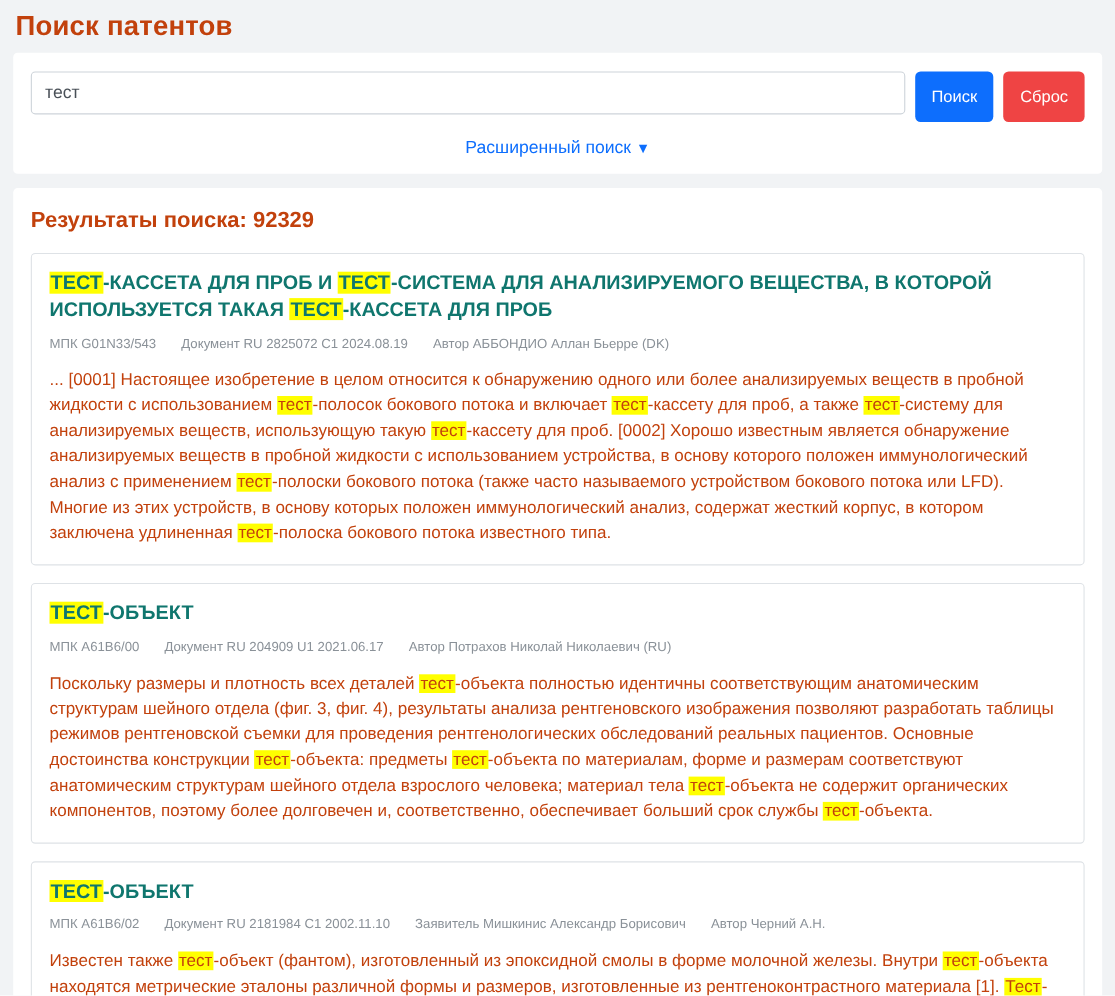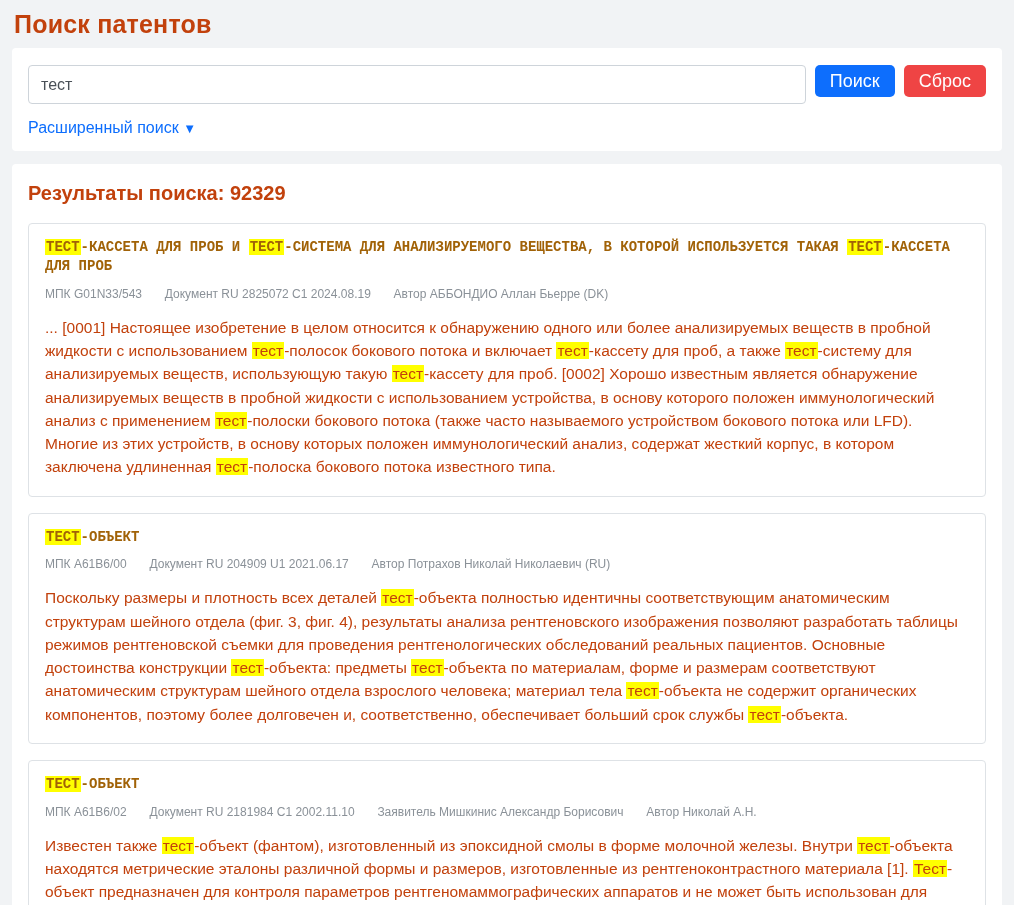--- a/index.html
+++ b/index.html
@@ -20,39 +20,39 @@
   }
   .search-card { padding:17px 16px 14px 16px; }
   .search-row { display:flex; align-items:stretch; gap:9px; }
   .search-input {
     flex:1; height:39px;
     border:1px solid #ced4da; border-radius:4px;
     padding:6px 12px; font-size:16px; color:#495057;
     font-family:inherit; outline:none; background:#fff;
   }
   .btn {
-    height:32px; padding:1px 15px; border:none; border-radius:5px;
-    color:#fff; font-size:18px; font-family:inherit; cursor:pointer; white-space:nowrap;
+    height:46px; padding:1px 15px; border:none; border-radius:5px;
+    color:#fff; font-size:15px; font-family:inherit; cursor:pointer; white-space:nowrap;
   }
   .btn-search { background:#0d6efd; }
   .btn-reset  { background:#ef4444; }
-  .advanced-row { text-align:left; margin-top:15px; }
+  .advanced-row { text-align:center; margin-top:15px; }
   .advanced-link {
     color:#0d6efd; font-size:16px; text-decoration:none; cursor:pointer;
   }
   .advanced-link .caret { font-size:13px; }
   .results-card { margin-top:13px; padding:16px 16px 16px 16px; min-height:760px; }
   .results-heading { font-size:20px; font-weight:700; margin:2px 0 18px 0; color:#c2410c; }
   .result-item {
     border:1px solid #dee2e6; border-radius:4px;
     padding:14px 16px 17px 16px; margin-bottom:16px; background:#fff;
   }
   .result-title {
-    display:block; color:#a16207; font-weight:700; font-size:14px;
-    line-height:1.35; text-decoration:none; margin-bottom:11px;font-family:Liberation Mono, monospace;
+    display:block; color:#0f766e; font-weight:700; font-size:18px;
+    line-height:1.35; text-decoration:none; margin-bottom:11px;
   }
   .result-meta { color:#8a9198; font-size:12px; margin-bottom:15px; }
   .meta-seg { margin-right:1.9em; }
   .meta-seg:last-child { margin-right:0; }
   .result-body { font-size:15.5px; line-height:1.5; color:#c2410c; }
   mark { background:#ffff00; color:inherit; padding:0 1px; }
 </style>
 </head>
 <body>
 
@@ -79,17 +79,17 @@
   </div>
 
   <div class="result-item">
     <a class="result-title"><mark>ТЕСТ</mark>-ОБЪЕКТ</a>
     <div class="result-meta"><span class="meta-seg">МПК A61B6/00</span><span class="meta-seg">Документ RU 204909 U1 2021.06.17</span><span class="meta-seg">Автор Потрахов Николай Николаевич (RU)</span></div>
     <div class="result-body">Поскольку размеры и плотность всех деталей <mark>тест</mark>-объекта полностью идентичны соответствующим анатомическим структурам шейного отдела (фиг. 3, фиг. 4), результаты анализа рентгеновского изображения позволяют разработать таблицы режимов рентгеновской съемки для проведения рентгенологических обследований реальных пациентов. Основные достоинства конструкции <mark>тест</mark>-объекта: предметы <mark>тест</mark>-объекта по материалам, форме и размерам соответствуют анатомическим структурам шейного отдела взрослого человека; материал тела <mark>тест</mark>-объекта не содержит органических компонентов, поэтому более долговечен и, соответственно, обеспечивает больший срок службы <mark>тест</mark>-объекта.</div>
   </div>
 
   <div class="result-item">
     <a class="result-title"><mark>ТЕСТ</mark>-ОБЪЕКТ</a>
-    <div class="result-meta"><span class="meta-seg">МПК A61B6/02</span><span class="meta-seg">Документ RU 2181984 C1 2002.11.10</span><span class="meta-seg">Заявитель Мишкинис Александр Борисович</span><span class="meta-seg">Автор Николай А.Н.</span></div>
+    <div class="result-meta"><span class="meta-seg">МПК A61B6/02</span><span class="meta-seg">Документ RU 2181984 C1 2002.11.10</span><span class="meta-seg">Заявитель Мишкинис Александр Борисович</span><span class="meta-seg">Автор Черний А.Н.</span></div>
     <div class="result-body">Известен также <mark>тест</mark>-объект (фантом), изготовленный из эпоксидной смолы в форме молочной железы. Внутри <mark>тест</mark>-объекта находятся метрические эталоны различной формы и размеров, изготовленные из рентгеноконтрастного материала [1]. <mark>Тест</mark>-объект предназначен для контроля параметров рентгеномаммографических аппаратов и не может быть использован для оценки точности рентгенотопометрии объемных органов, например легких. Известен -объект для оценки качества рентгеновских снимков легких компании "INOVISION", имеющий корпус из рентгенопрозрачного материала, заполненный веществом, плотность которого близка к плотности легочной ткани. Внутри -объекта также находятся метрические эталоны из рентгеноконтрастного материала [2].</div>
   </div>
 </div>
 </div>
 
 </body></html>

